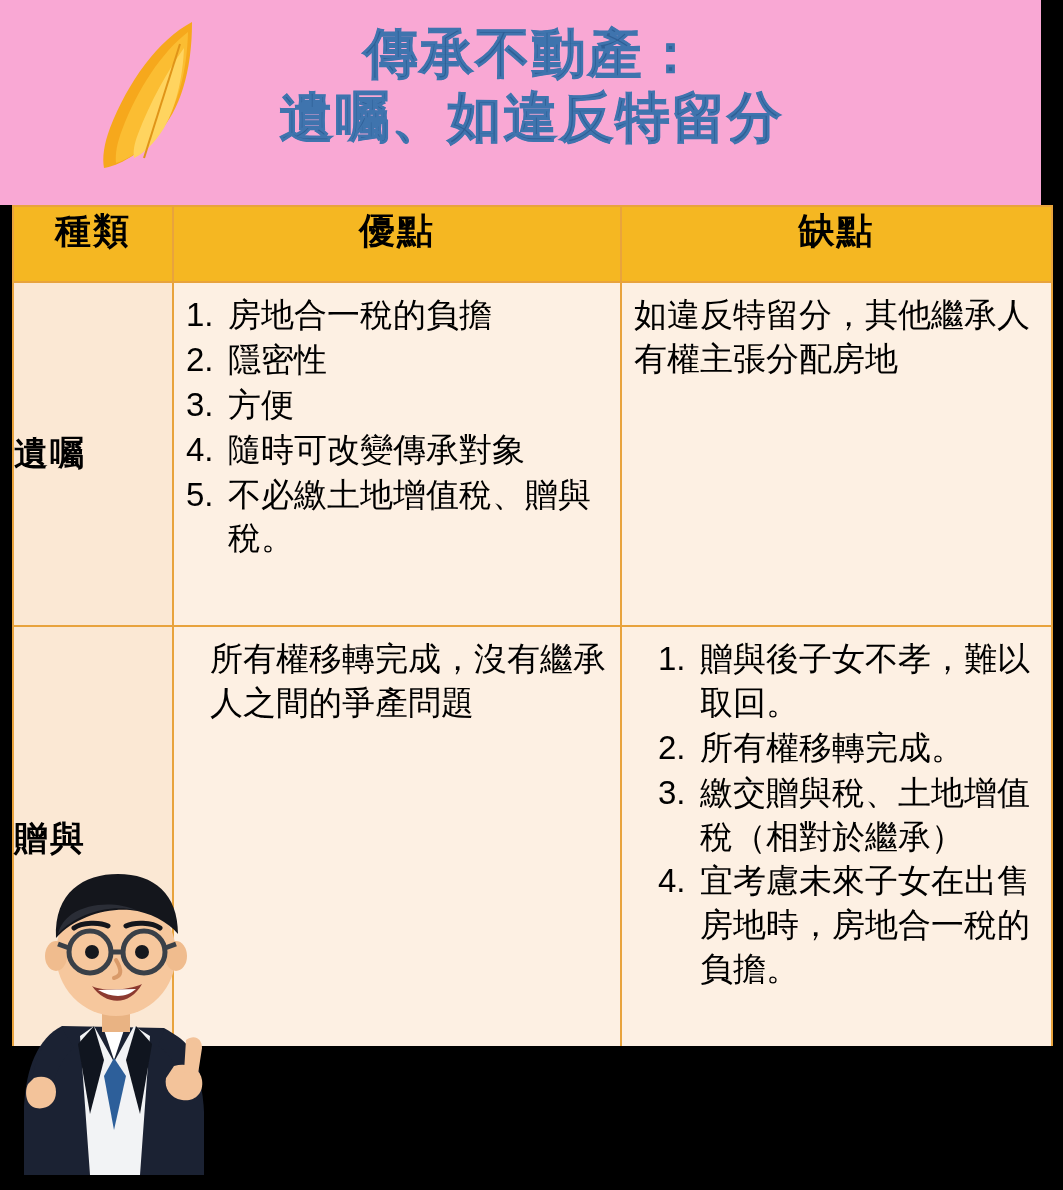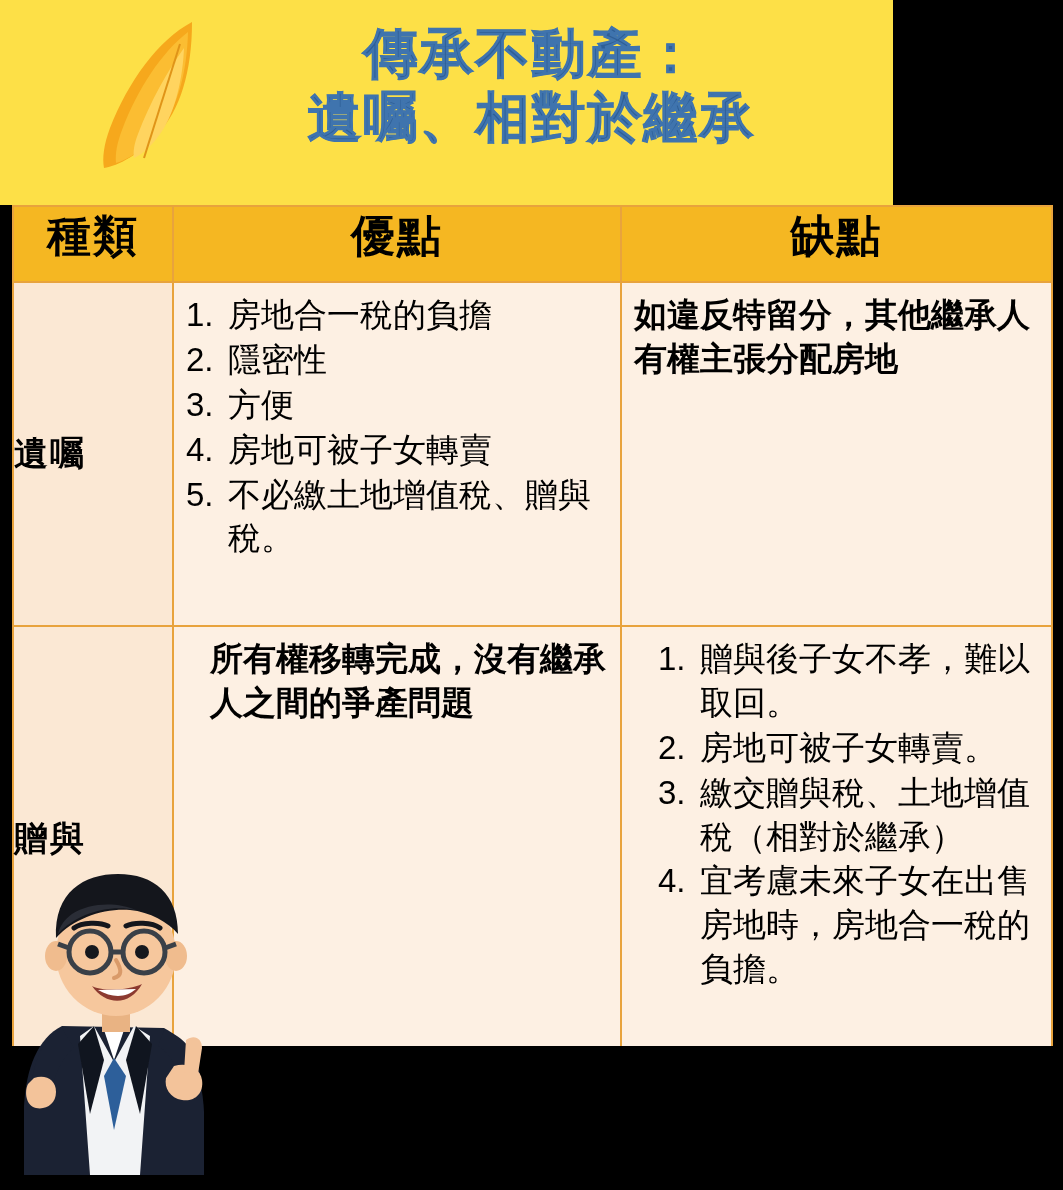--- a/index.html
+++ b/index.html
@@ -13,23 +13,23 @@
     position: relative;
     overflow: hidden;
     font-family: "Liberation Sans", "DejaVu Sans", sans-serif;
   }
 
   
   .header {
     position: absolute;
     left: 0;
     top: 0;
-    width: 893px;
+    width: 1041px;
     height: 205px;
-    background: #fde047;
+    background: #f9a8d4;
   }
   .header-title {
     position: absolute;
     left: 0;
     top: 22px;
     width: 1063px;
     text-align: center;
     color: #2f5f96;
     font-size: 54px;
     font-weight: bold;
@@ -64,21 +64,21 @@
   .table col.c2 { width: 431px; }
 
   .table th, .table td {
     border: 2px solid #e8a33d;
     vertical-align: top;
     padding: 0;
   }
   thead th {
     background: #f5b722;
     color: #000000;
-    font-size: 44px;
+    font-size: 36px;
     font-weight: bold;
     text-align: center;
     height: 74px;
     vertical-align: middle;
     letter-spacing: 2px;
   }
 
   td.kind {
     background: #fbe8d4;
     color: #000000;
@@ -110,21 +110,20 @@
   ol.num > li .marker {
     position: absolute;
     left: 0;
     top: 0;
     width: 40px;
     text-align: left;
   }
   p.plain {
     margin: 0;
     text-indent: 0;
-    font-weight: bold;
   }
 
   
   .footer {
     position: absolute;
     left: 0;
     top: 1046px;
     width: 1063px;
     height: 144px;
     background: #000000;
@@ -146,21 +145,21 @@
     <svg width="130" height="160" viewBox="0 0 130 160" xmlns="http://www.w3.org/2000/svg">
       <path d="M104 4 C70 22 40 64 22 110 C16 126 14 140 16 150 C30 148 52 136 70 116 C92 92 104 54 104 4 Z" fill="#f6a81c"></path>
       <path d="M100 14 C74 34 50 70 34 112 C29 125 27 136 28 145 C40 142 58 130 72 112 C90 88 99 54 100 14 Z" fill="#fbbd32"></path>
       <path d="M96 30 C80 52 62 84 50 116 C46 126 45 134 46 140 C55 136 66 126 76 110 C88 90 95 58 96 30 Z" fill="#ffd45f"></path>
       <path d="M92 26 L56 140" stroke="#e09418" stroke-width="2" fill="none"></path>
     </svg>
   </div>
 
   <div class="header-title">
     <span>傳承不動產：</span>
-    <span class="line2">遺囑、相對於繼承</span>
+    <span class="line2">遺囑、如違反特留分</span>
   </div>
 </div>
 
 <table class="table">
   <colgroup>
     <col class="c0">
       <col class="c1">
       <col class="c2">
   </colgroup>
   <thead>
@@ -183,21 +182,21 @@
           <li>
             <span class="marker">2.</span>
             <span>隱密性</span>
           </li>
           <li>
             <span class="marker">3.</span>
             <span>方便</span>
           </li>
           <li>
             <span class="marker">4.</span>
-            <span>房地可被子女轉賣</span>
+            <span>隨時可改變傳承對象</span>
           </li>
           <li>
             <span class="marker">5.</span>
             <span>不必繳土地增值稅、贈與稅。</span>
           </li>
         </ol>
       </td>
       <td class="cell">
         <p class="plain">如違反特留分，其他繼承人有權主張分配房地</p>
       </td>
@@ -209,21 +208,21 @@
         <p class="plain">所有權移轉完成，沒有繼承人之間的爭產問題</p>
       </td>
       <td class="cell">
         <ol class="num">
           <li>
             <span class="marker">1.</span>
             <span>贈與後子女不孝，難以取回。</span>
           </li>
           <li>
             <span class="marker">2.</span>
-            <span>房地可被子女轉賣。</span>
+            <span>所有權移轉完成。</span>
           </li>
           <li>
             <span class="marker">3.</span>
             <span>繳交贈與稅、土地增值稅（相對於繼承）</span>
           </li>
           <li>
             <span class="marker">4.</span>
             <span>宜考慮未來子女在出售房地時，房地合一稅的負擔。</span>
           </li>
         </ol>

